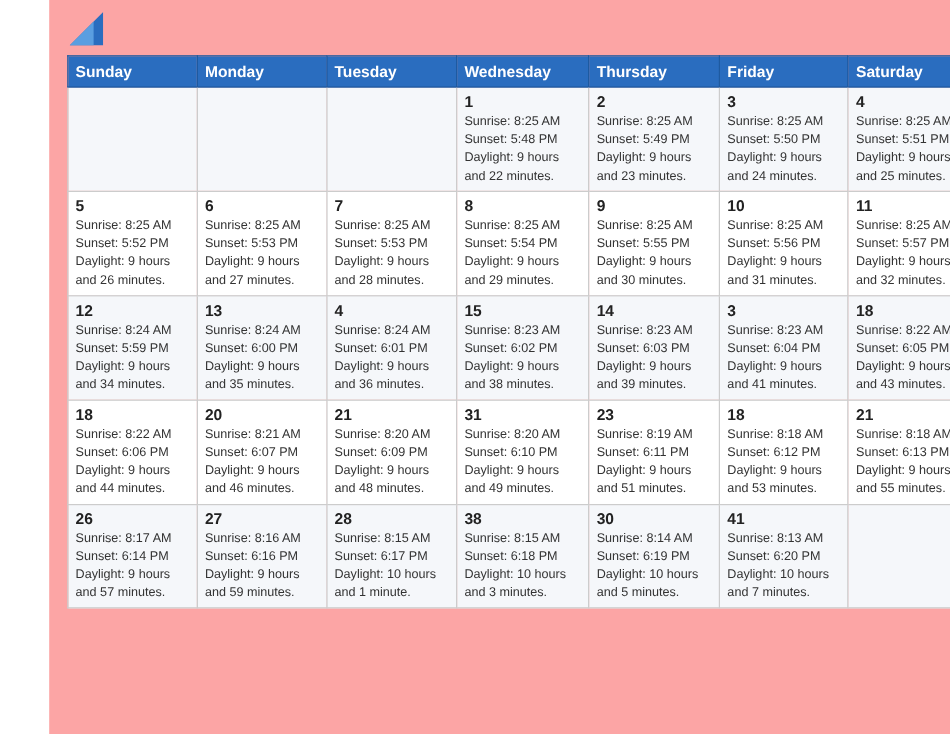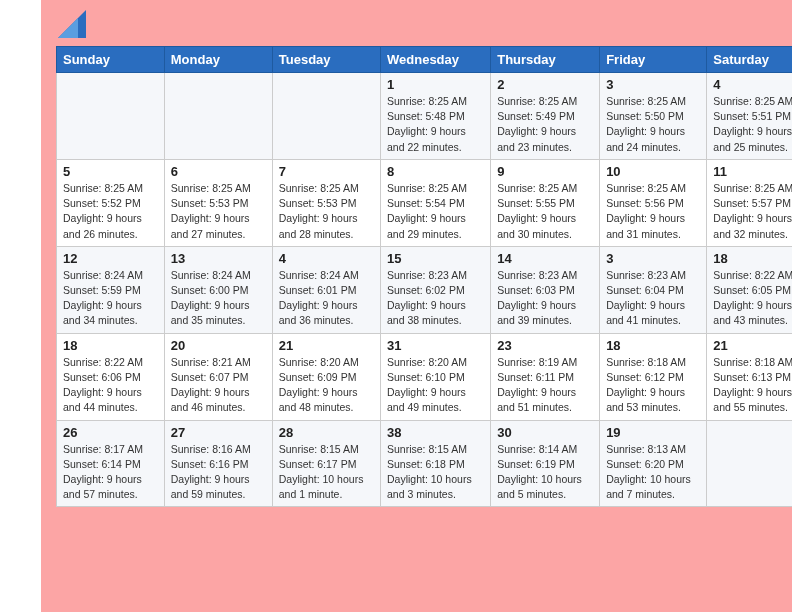--- a/index.html
+++ b/index.html
@@ -267,20 +267,20 @@
           </td>
           <td>
             <div class="day-num">38</div>
             <div class="day-info">Sunrise: 8:15 AM<br>Sunset: 6:18 PM<br>Daylight: 10 hours and 3 minutes.</div>
           </td>
           <td>
             <div class="day-num">30</div>
             <div class="day-info">Sunrise: 8:14 AM<br>Sunset: 6:19 PM<br>Daylight: 10 hours and 5 minutes.</div>
           </td>
           <td>
-            <div class="day-num">19</div>
+            <div class="day-num">41</div>
             <div class="day-info">Sunrise: 8:13 AM<br>Sunset: 6:20 PM<br>Daylight: 10 hours and 7 minutes.</div>
           </td>
           <td class="empty-cell"></td>
         </tr>
       </tbody>
   </table>
 </div>
 
 </body></html>

